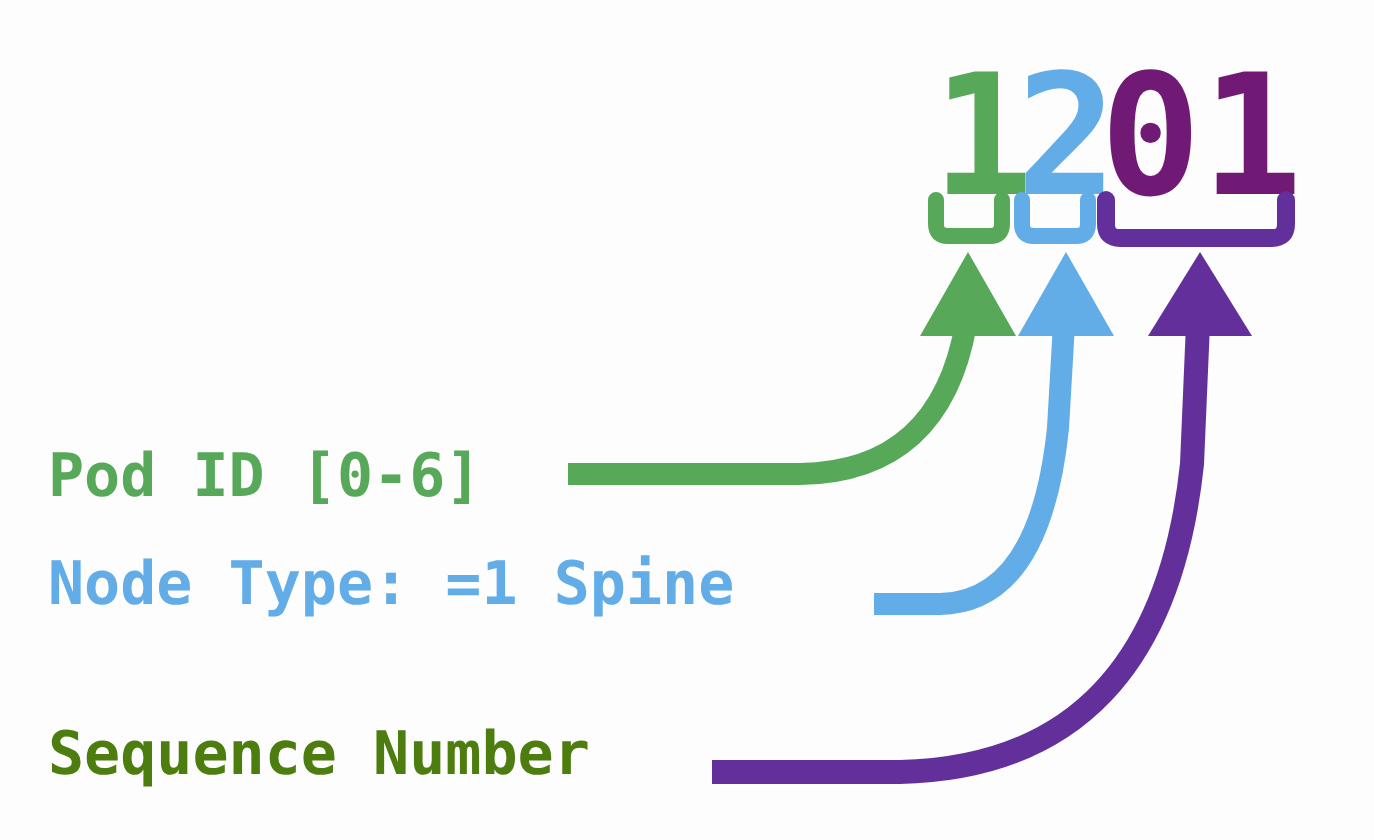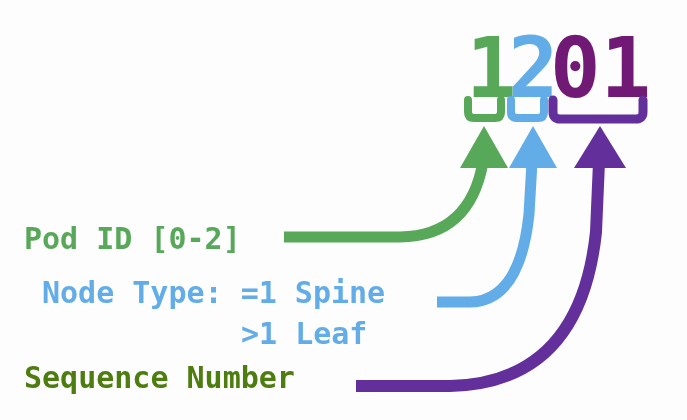--- a/index.html
+++ b/index.html
@@ -44,25 +44,24 @@
 <body>
 
 <div id="canvas">
 
   <div class="digit" style="left:466px; top:26px; color:#58a85a;">1</div>
 
   <div class="digit" style="left:508px; top:26px; color:#62ace8;">2</div>
 
   <div class="digit" style="left:550px; top:26px; color:#701a75;">01</div>
 
-  <div class="label" style="left:24px; top:224px; color:#58a85a;">Pod ID [0-2]</div>
+  <div class="label" style="left:24px; top:224px; color:#58a85a;">Pod ID [0-6]</div>
 
-  <div class="label" style="left:24px; top:278px; color:#62ace8;margin-left:18px;">Node Type: =1 Spine</div>
+  <div class="label" style="left:24px; top:278px; color:#62ace8;">Node Type: =1 Spine</div>
 
-  <div class="label" style="left:241px; top:319px; color:#62ace8;">&gt;1 Leaf</div>
 
   <div class="label" style="left:24px; top:363px; color:#4d7c0f;">Sequence Number</div>
 
   <svg id="art" viewBox="0 0 687 420" xmlns="http://www.w3.org/2000/svg">
 
     <path d="M 468 100 L 468 112 Q 468 118 474 118 L 495 118 Q 501 118 501 112 L 501 100" fill="none" stroke="#58a85a" stroke-width="8" stroke-linecap="round" stroke-linejoin="round"></path>
 
     <path d="M 511 100 L 511 112 Q 511 118 517 118 L 538 118 Q 544 118 544 112 L 544 100" fill="none" stroke="#62ace8" stroke-width="8" stroke-linecap="round" stroke-linejoin="round"></path>
 
     <path d="M 553 100 L 553 112 Q 553 119 560 119 L 636 119 Q 643 119 643 112 L 643 100" fill="none" stroke="#63309b" stroke-width="9" stroke-linecap="round" stroke-linejoin="round"></path>

